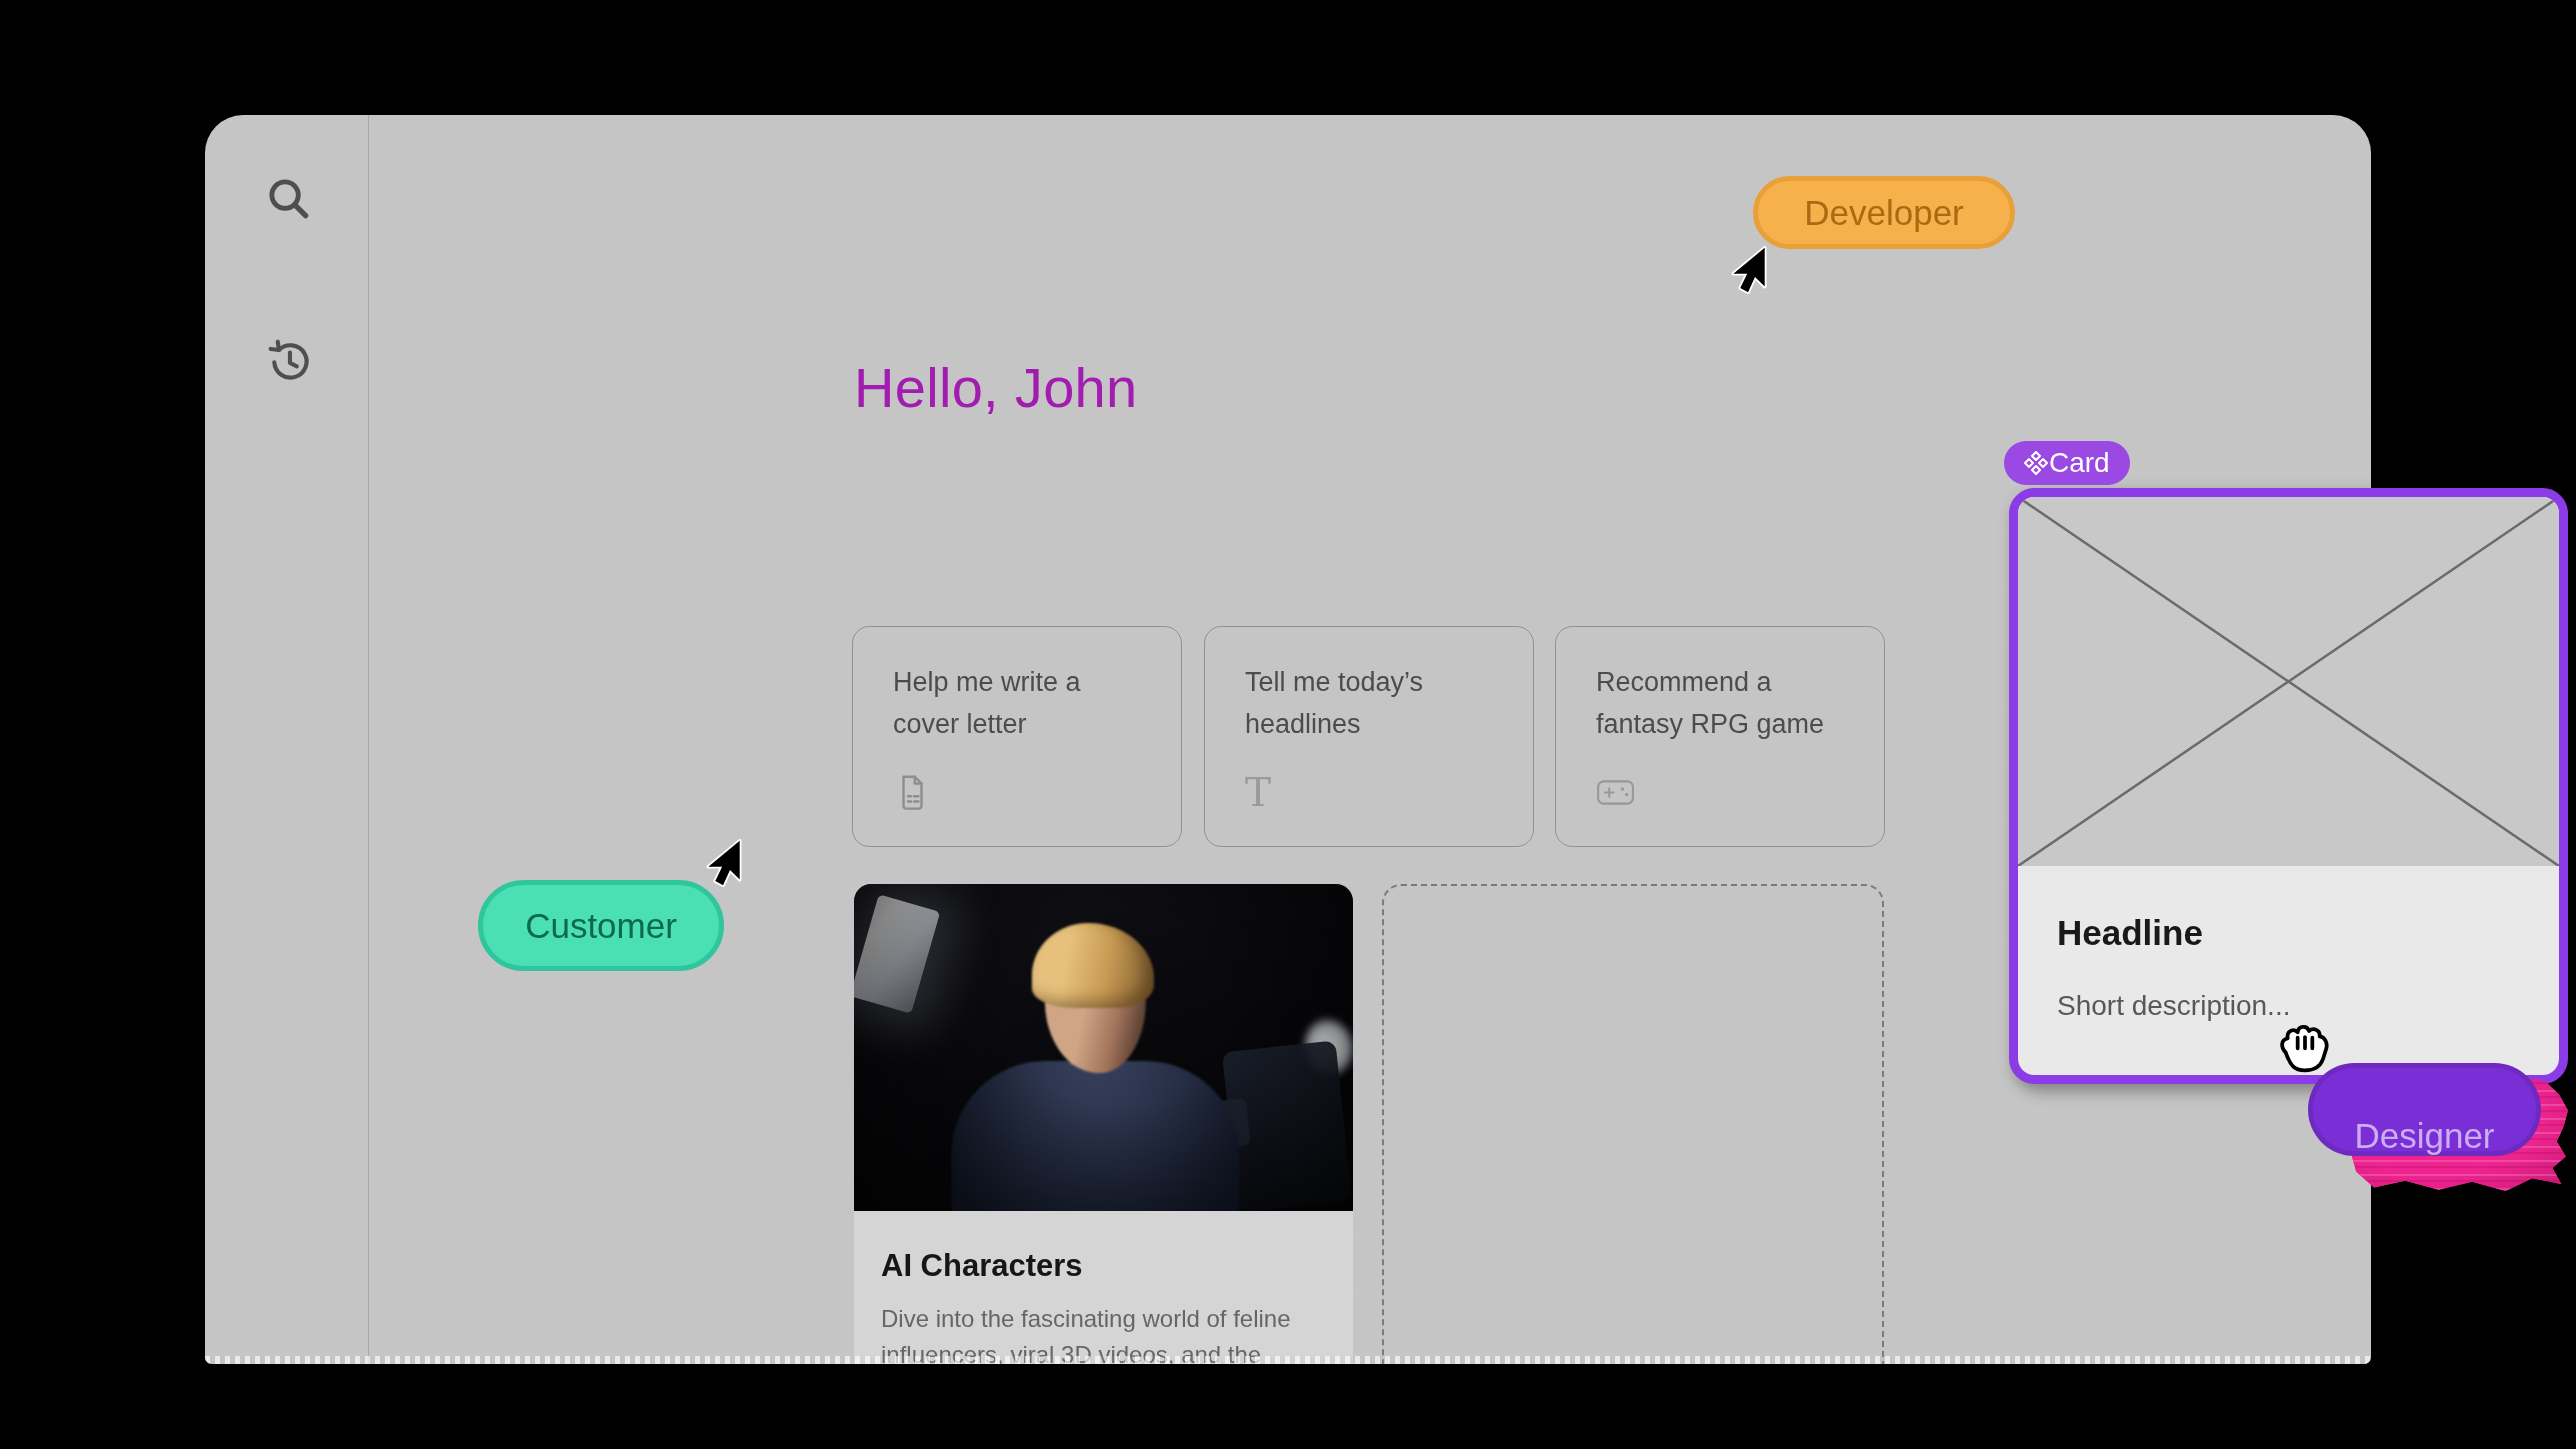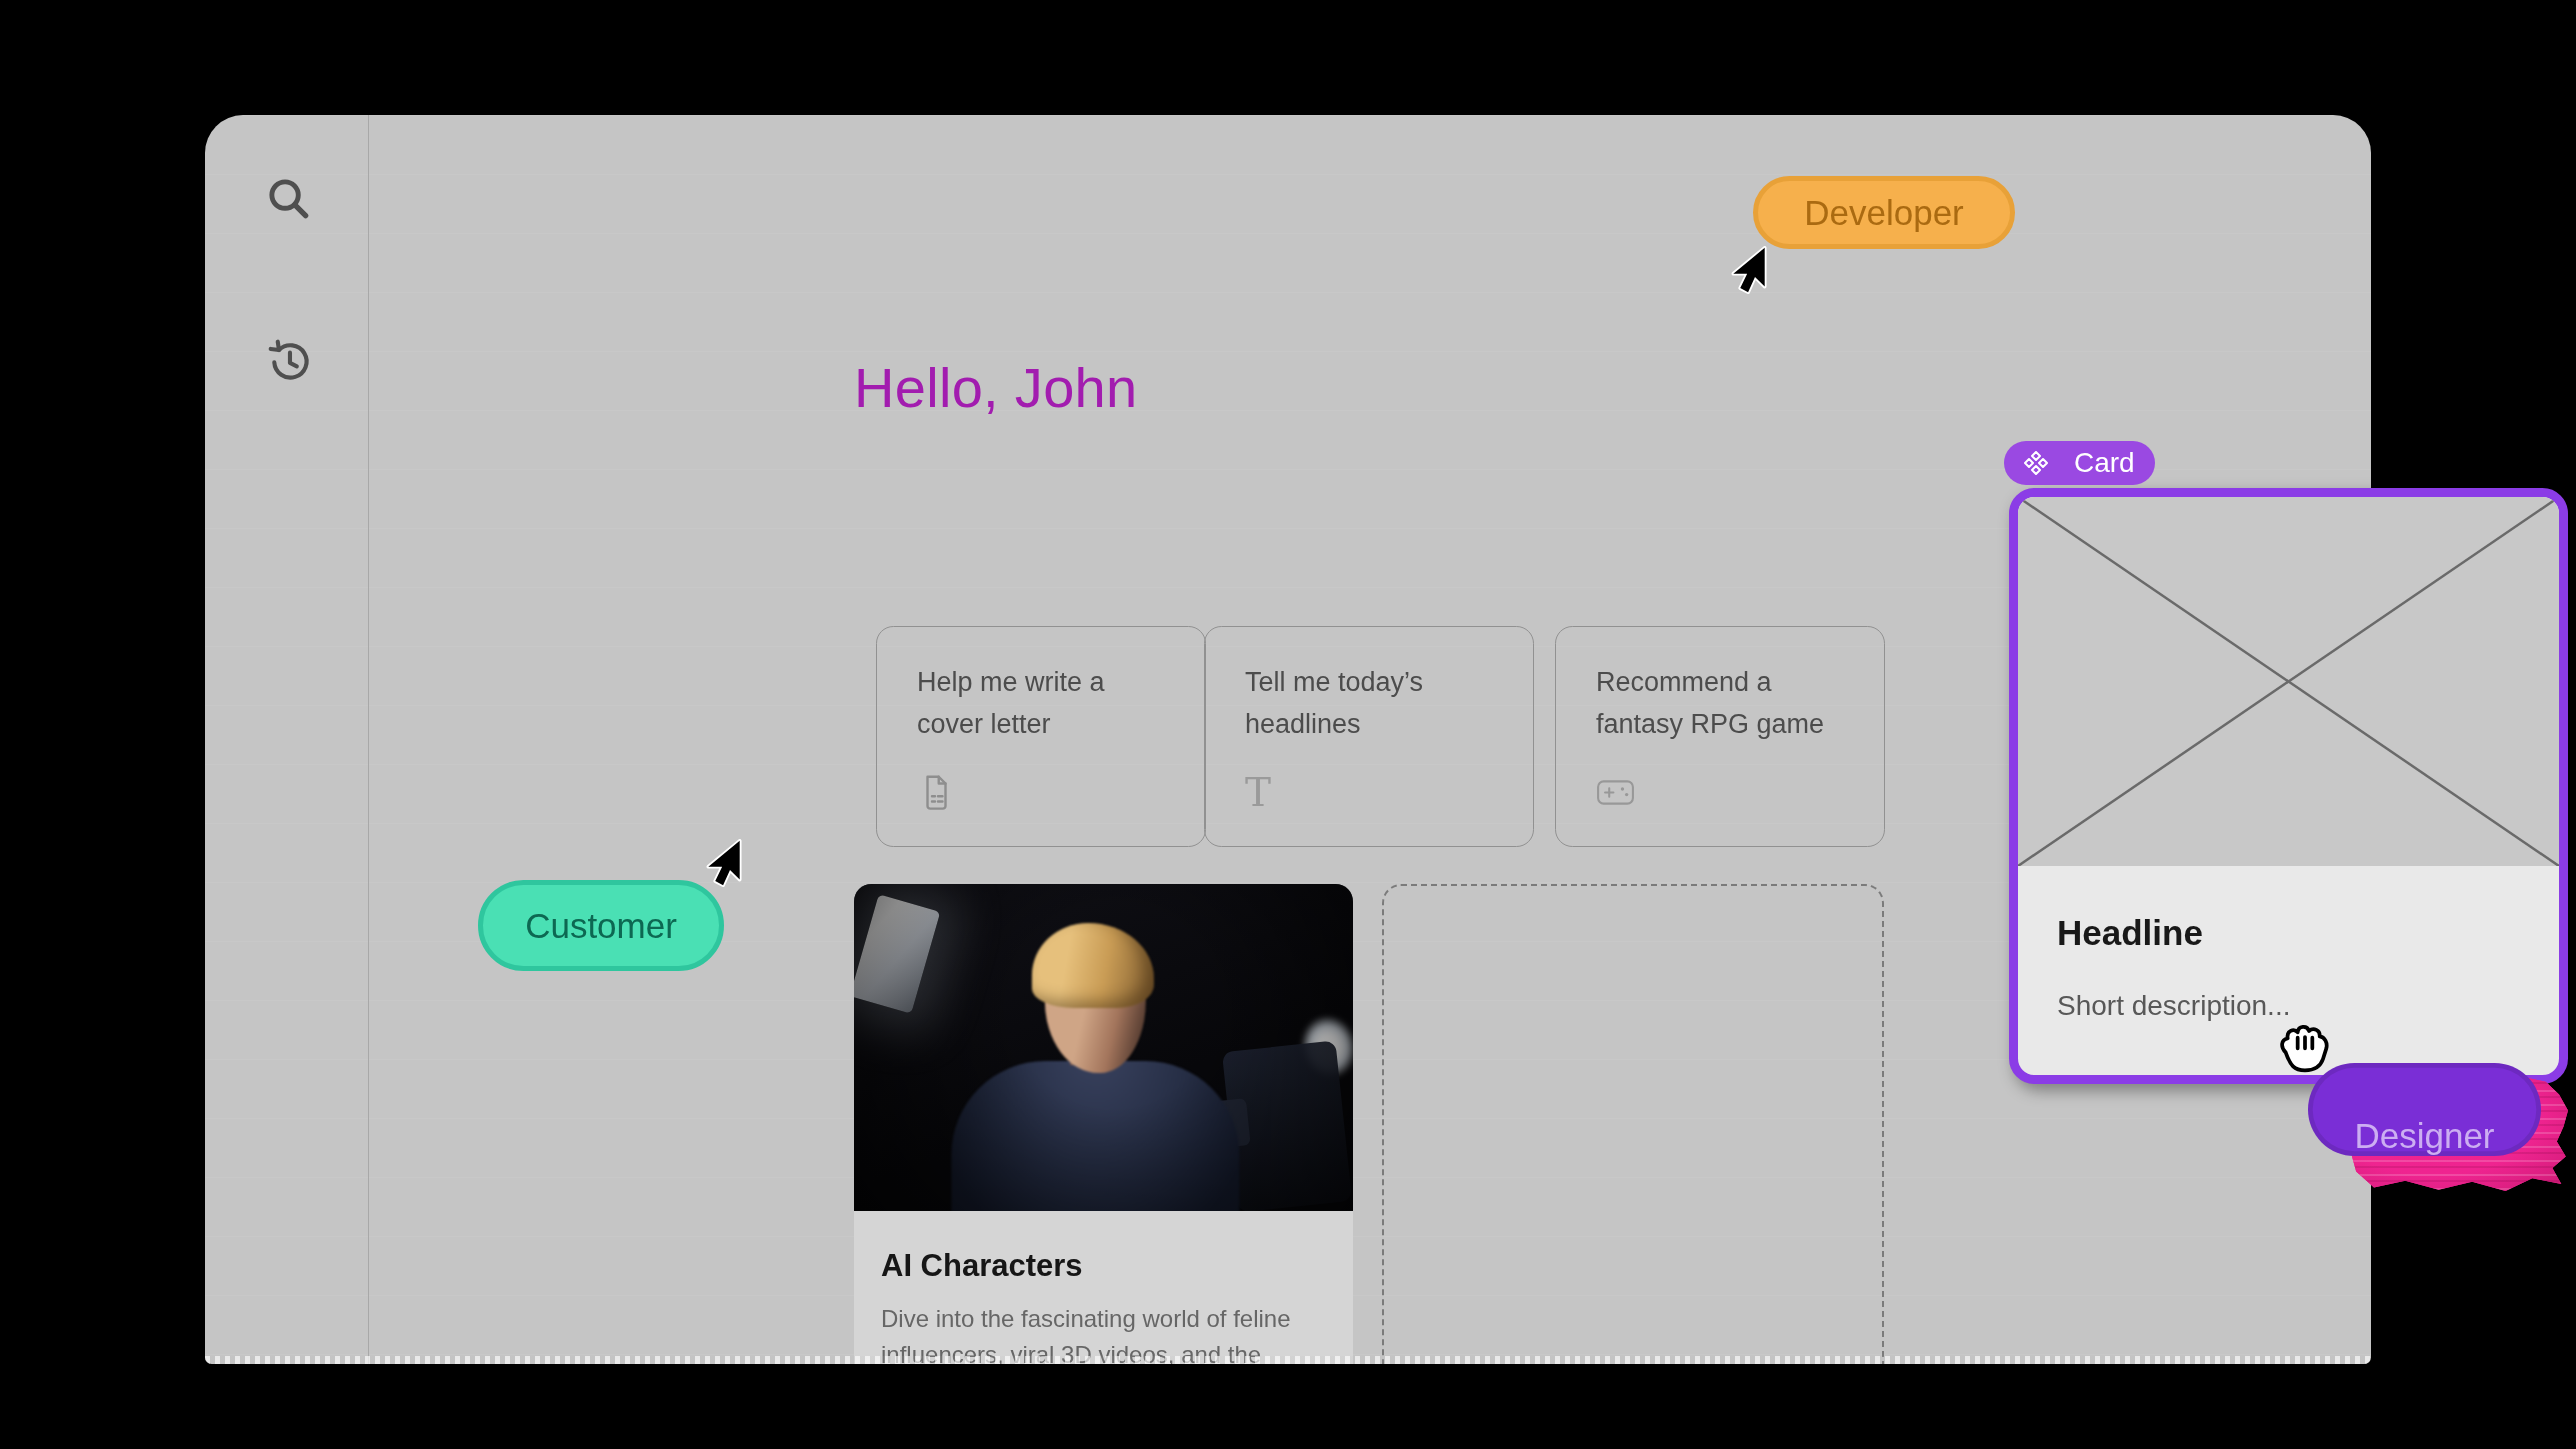--- a/index.html
+++ b/index.html
@@ -31,21 +31,21 @@
          border:none; outline:none; background:transparent; font-family:"Liberation Sans",sans-serif;
          font-size:28px; color:#4a4a4a; }
   .ask input::placeholder { color:#8c8c8c; opacity:1; }
   .send-btn { position:absolute; right:14.8px; top:15.4px; width:64px; height:64px;
          background:#1c1c1c; border:none; border-radius:14.8px; cursor:pointer;
          display:flex; align-items:center; justify-content:center; }
   .send-btn svg { width:35px; height:35px; }
 
   .sugg { position:absolute; top:511px; width:330px; height:221px; border:1.3px solid #919191;
           border-radius:17.4px; cursor:pointer; }
-  .sugg-1 { left:671px; } .sugg-2 { left:999px; } .sugg-3 { left:1350px; }
+  .sugg-1 { left:647px; } .sugg-2 { left:999px; } .sugg-3 { left:1350px; }
   .sugg .lbl { position:absolute; left:40px; top:35px; width:255px; font-size:27px; line-height:1.55; color:#4c4c4c; }
   .sugg .sic { position:absolute; left:40px; bottom:34px; width:39px; height:39px; }
   .sugg .sic svg { width:100%; height:100%; }
   .t-glyph { font-family:"DejaVu Serif","Liberation Serif",serif; font-size:39px; color:#9a9a9a; line-height:1; }
 
   
   .ai-card { position:absolute; left:649px; top:769px; width:499px; height:523px;
              background:#d5d5d5; border-radius:17.4px 17.4px 0 0; overflow:hidden; cursor:pointer; }
   .photo { position:relative; width:100%; height:327px; background:linear-gradient(160deg,#101016,#07070a 60%); overflow:hidden; }
   .photo > div { position:absolute; }
@@ -89,21 +89,21 @@
           background:#7a2ed6; color:#ccaef2; box-shadow:inset 0 0 0 4.7px rgba(0,0,0,.10); z-index:7;align-items:flex-end; }
   .cursor-arrow { position:absolute; width:40px; height:48px; z-index:8; }
   .cursor-arrow svg { width:100%; height:100%; transform:scaleX(-1); }
   .cursor-developer { left:1729px; top:246px; }
   .cursor-customer { left:704px; top:839px; }
   .cursor-grab { position:absolute; left:2275px; top:1020px; width:56px; height:54px; z-index:8; }
   .cursor-grab svg { width:100%; height:100%; }
 
   
   .comp-badge { position:absolute; left:2004px; top:441px; height:44px; padding:0 20px;
-          background:#9a49e2; border-radius:22px; display:flex; align-items:center; gap:26px;
+          background:#9a49e2; border-radius:22px; display:flex; align-items:center; gap:1px;
           color:#fff; font-size:28px; z-index:6; cursor:pointer; }
   .comp-badge svg { width:24px; height:24px; }
   .sel-card { position:absolute; left:2009px; top:488px; width:559px; height:596px;
           border:9.4px solid #8b3ce6; border-radius:25.5px; overflow:hidden; z-index:5;
           box-shadow:5.4px 6.7px 14.8px rgba(0,0,0,.35); cursor:grab; background:#e9e9e9; }
   .img-ph { position:relative; width:100%; height:369px; background:#c8c8c8; }
   .img-ph svg { position:absolute; inset:0; width:100%; height:100%; }
   .sel-headline { position:absolute; left:39px; top:416px; font-size:35px; font-weight:700; color:#191919; }
   .sel-desc { position:absolute; left:39px; top:478px; font-size:28px; color:#585858;margin-top:15px; }
 

